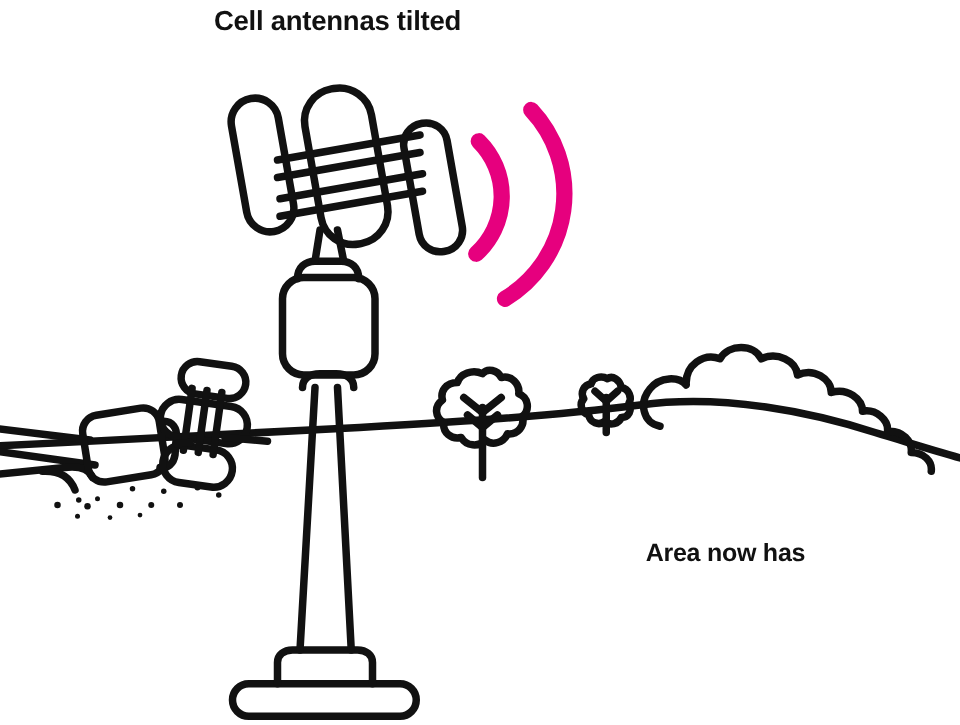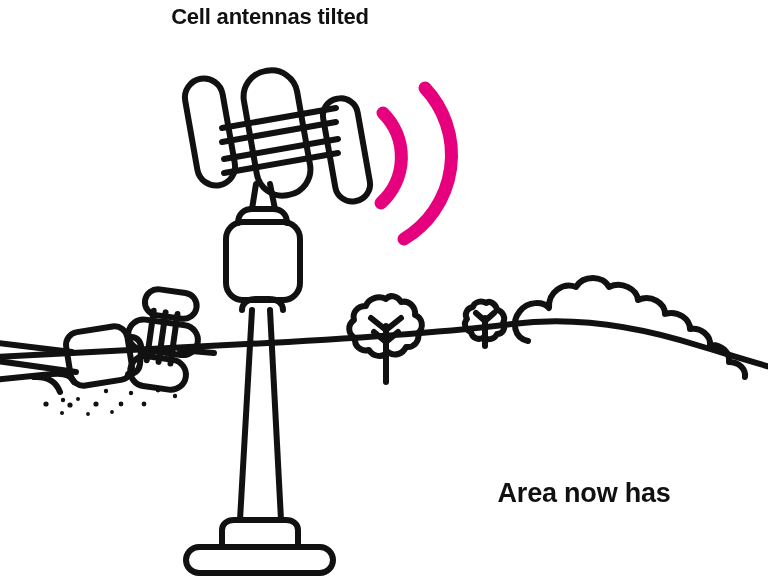--- a/index.html
+++ b/index.html
@@ -37,24 +37,24 @@
   }
   #title-label {
     left: 0;
     top: 4px;
     width: 540px;
     text-align: center;
     font-size: 22px;
   }
   #coverage-label {
     left: 400px;
-    top: 446px;
+    top: 408px;
     width: 340px;
     text-align: center;
-    font-size: 27px;
+    font-size: 20px;
   }
 </style>
 </head>
 <body>
 
 <div id="scene">
 
   <svg class="layer" viewBox="0 0 768 580">
 
     <g fill="none" stroke="#111111" stroke-width="6" stroke-linecap="round" stroke-linejoin="round">

